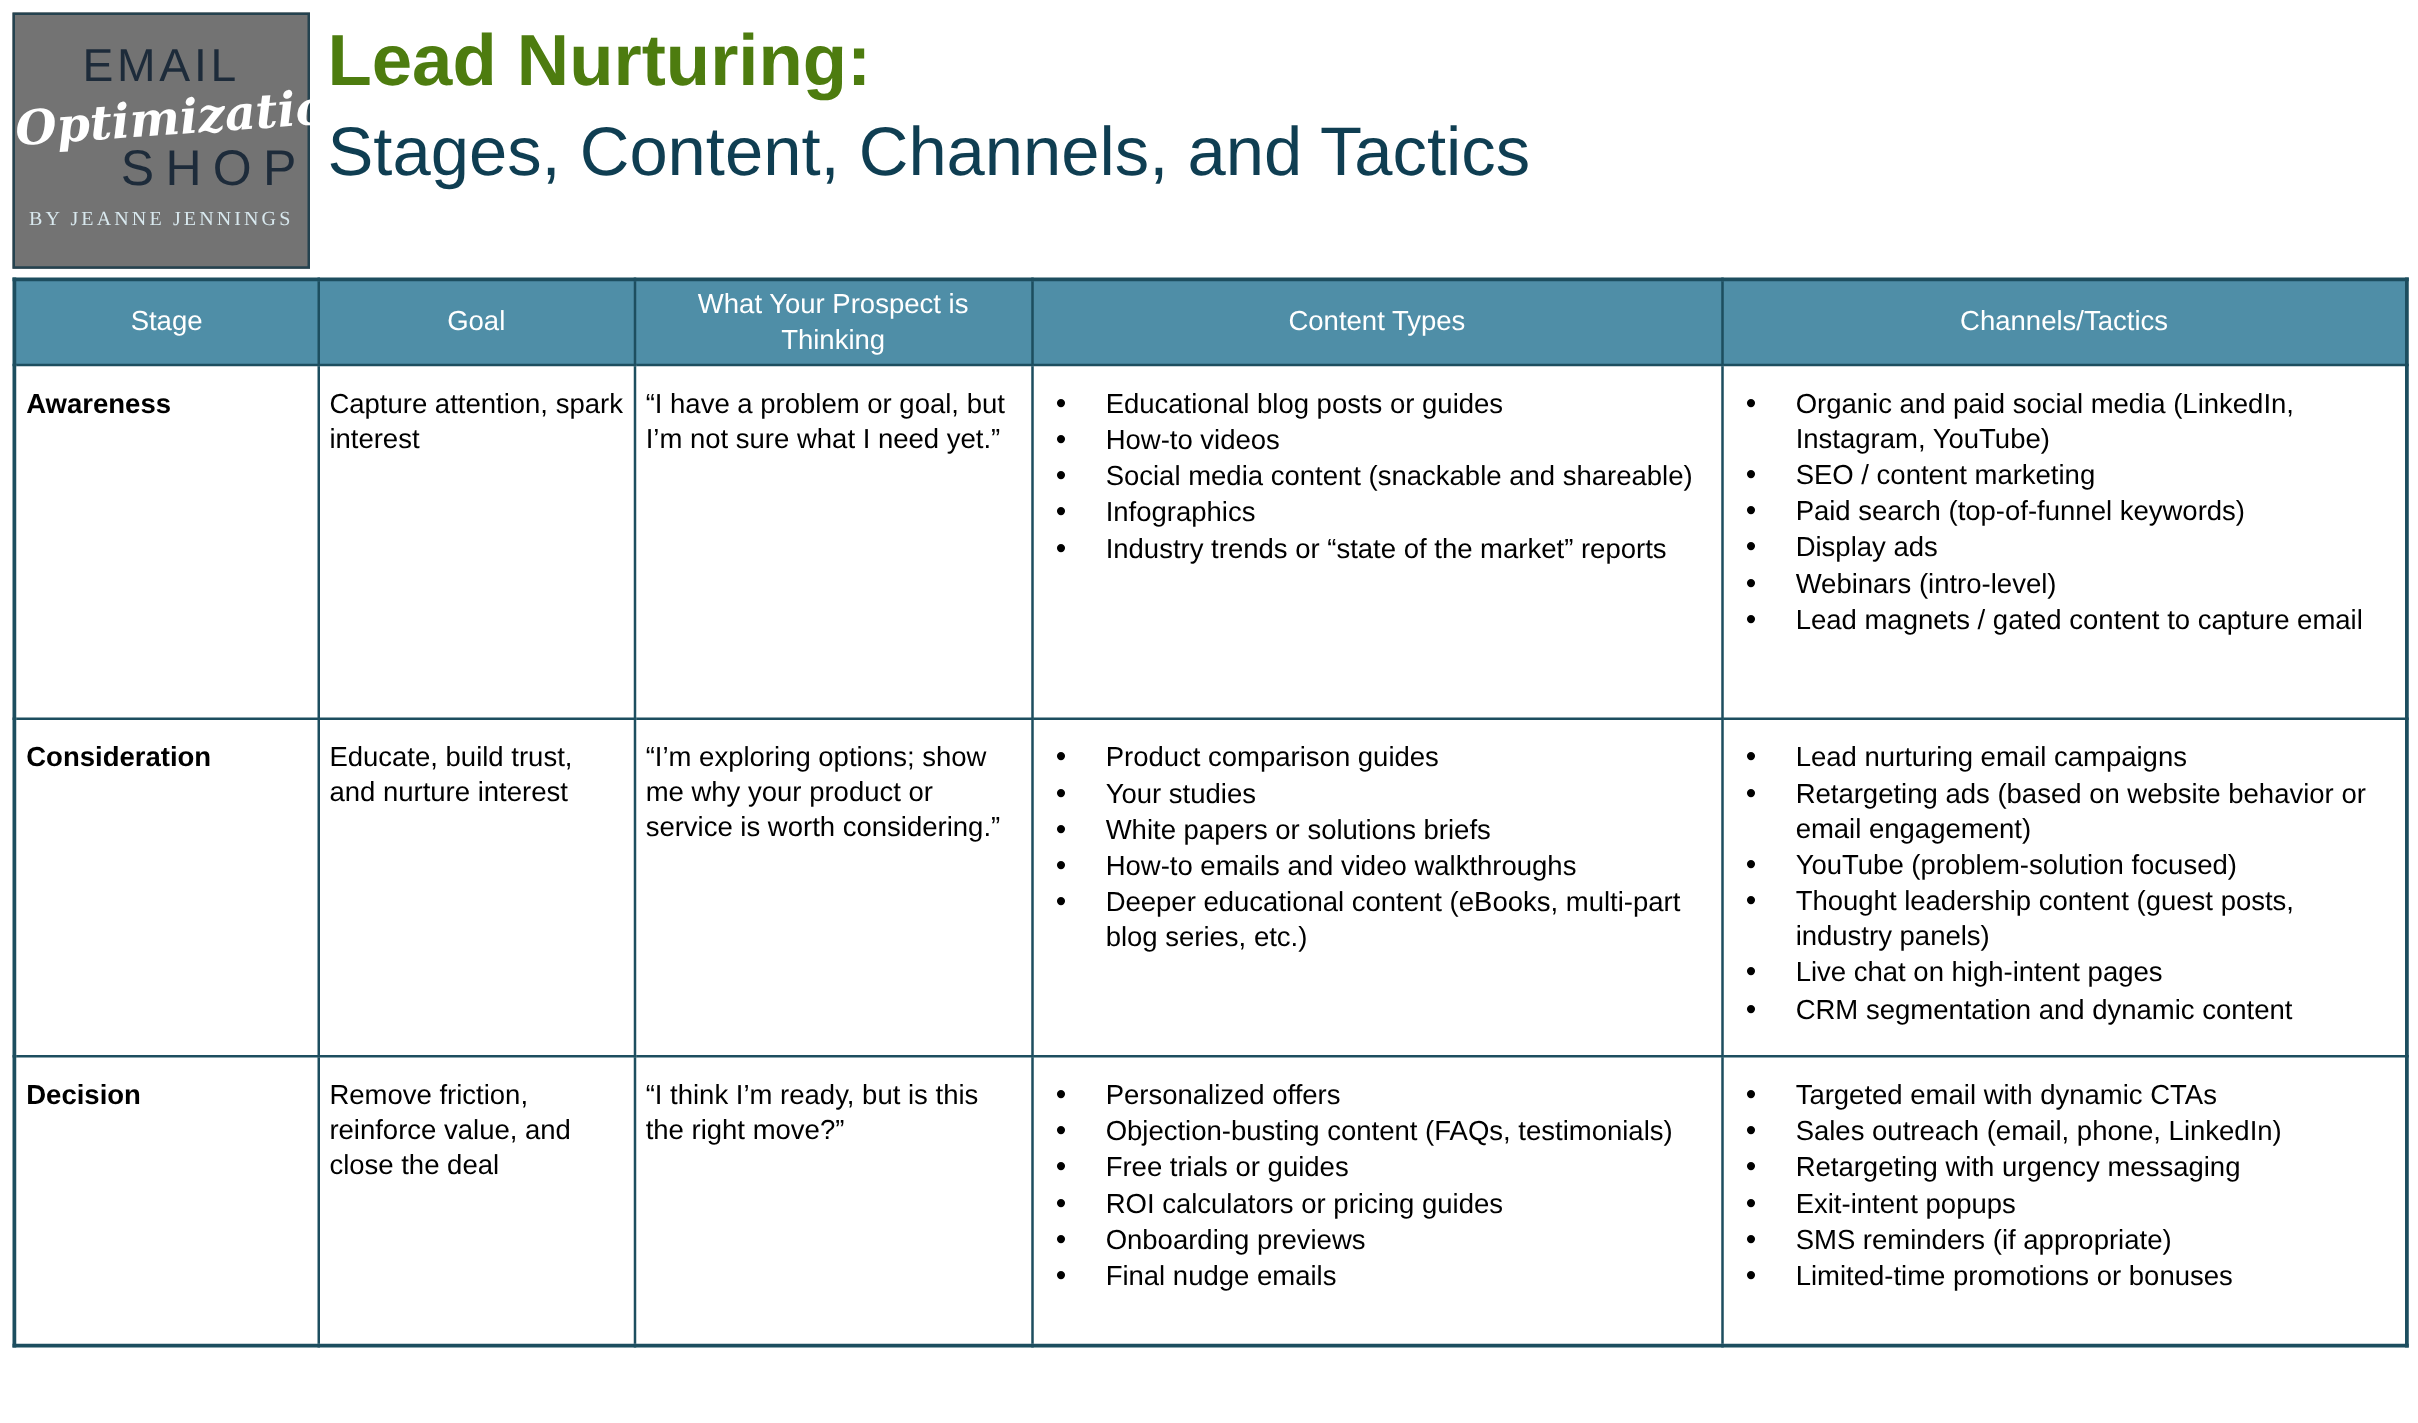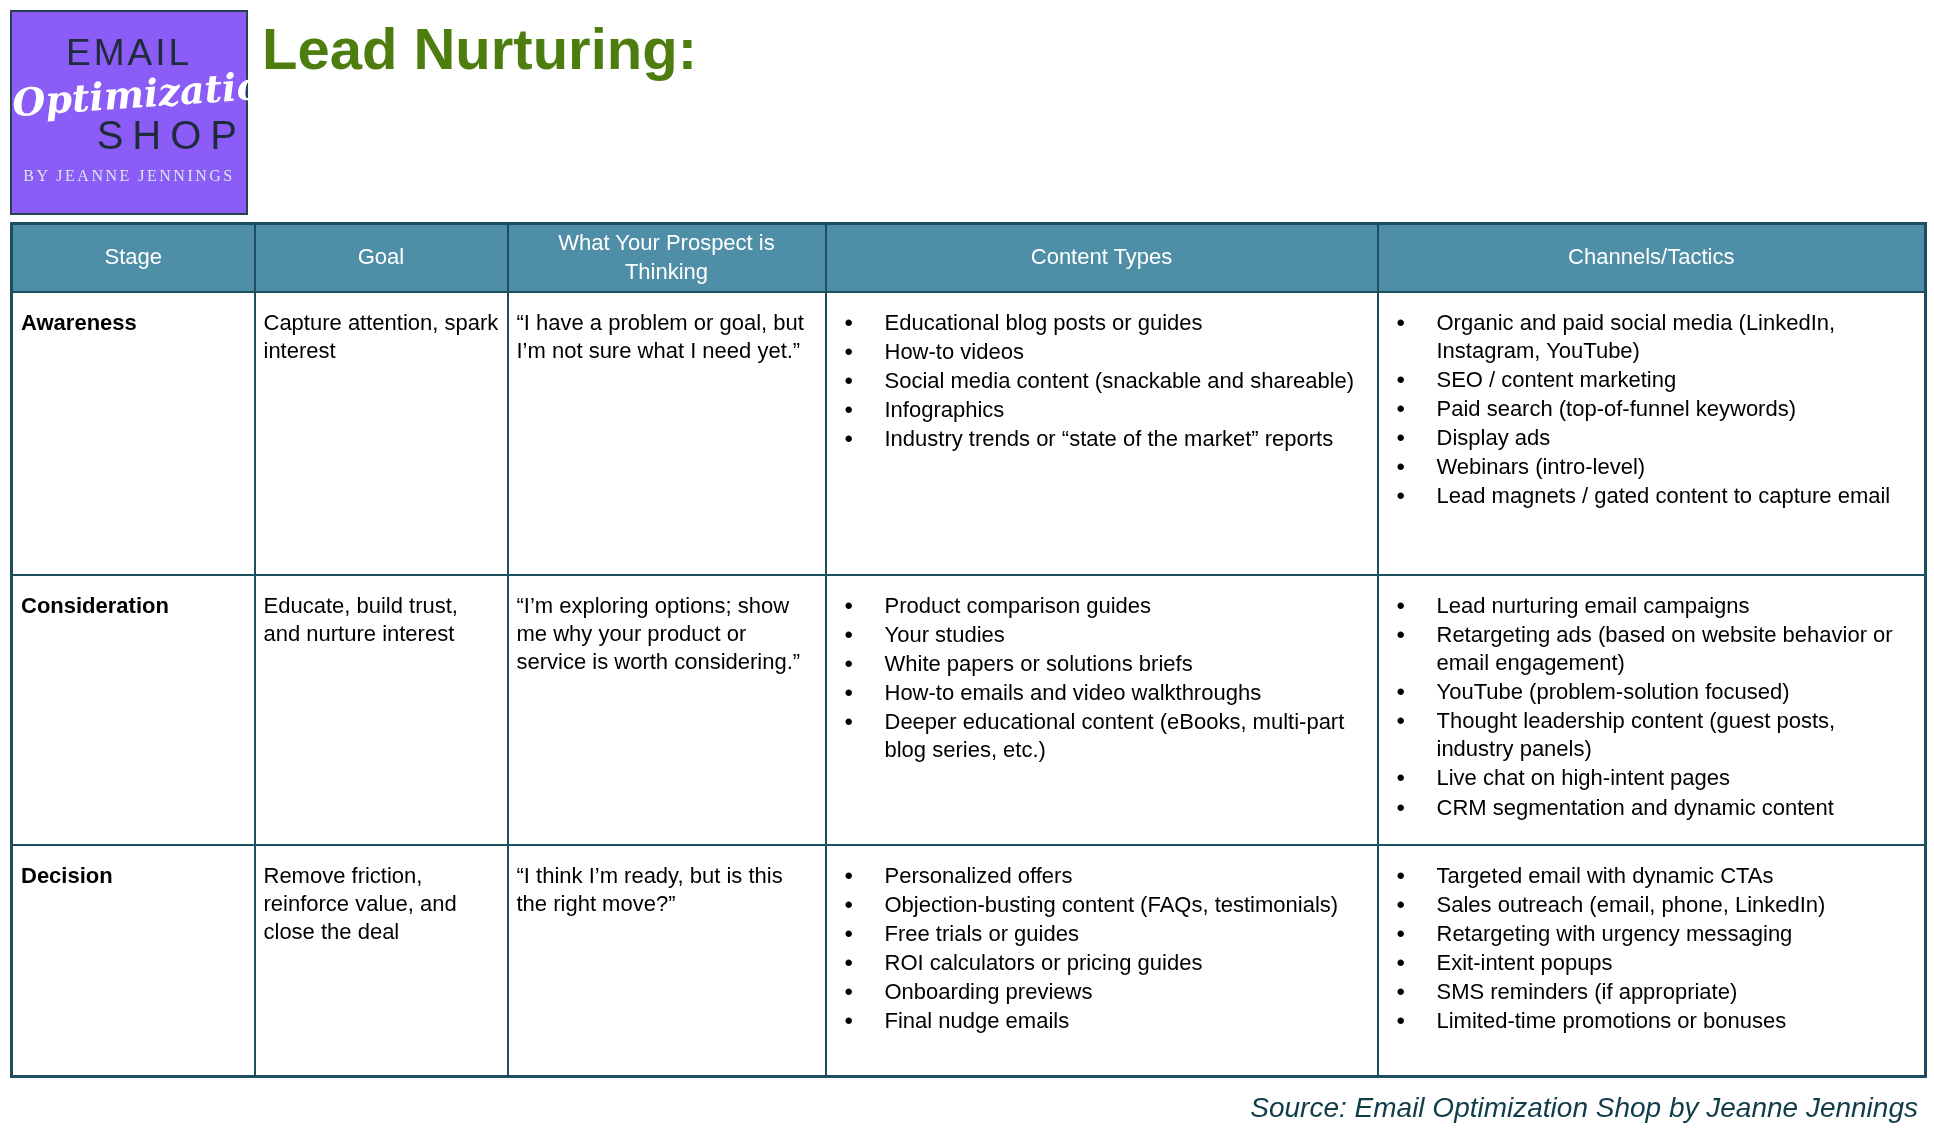--- a/index.html
+++ b/index.html
@@ -10,21 +10,21 @@
     height: 1138px;
     background: #ffffff;
     overflow: hidden;
   }
 
   
   .logo-box {
     position: absolute;
     left: 10px; top: 10px;
     width: 234px; height: 201px;
-    background: #8b5cf6;
+    background: #737373;
     border: 2px solid #24424f;
     text-align: center;
     box-sizing: content-box;
   }
   .logo-email {
     margin-top: 20px;
     font-size: 37px;
     letter-spacing: 3px;
     color: #1d2b3a;
     font-weight: 400;
@@ -147,20 +147,21 @@
 
   <div class="logo-box">
     <div class="logo-email">EMAIL</div>
     <div class="logo-script">Optimization</div>
     <div class="logo-shop">SHOP</div>
     <div class="logo-byline">BY JEANNE JENNINGS</div>
   </div>
 
   <div class="title-block">
     <h1 class="title-line1">Lead Nurturing:</h1>
+    <div class="title-line2">Stages, Content, Channels, and Tactics</div>
   </div>
 
   <table class="lead-table">
     <colgroup>
       <col class="col-stage">
         <col class="col-goal">
         <col class="col-thinking">
         <col class="col-content">
         <col class="col-channels">
     </colgroup>
@@ -243,15 +244,14 @@
               <li>Retargeting with urgency messaging</li>
               <li>Exit-intent popups</li>
               <li>SMS reminders (if appropriate)</li>
               <li>Limited-time promotions or bonuses</li>
             </ul>
         </td>
       </tr>
     </tbody>
   </table>
 
-  <div class="source-line">Source: Email Optimization Shop by Jeanne Jennings</div>
 
 </div>
 
 </body></html>

